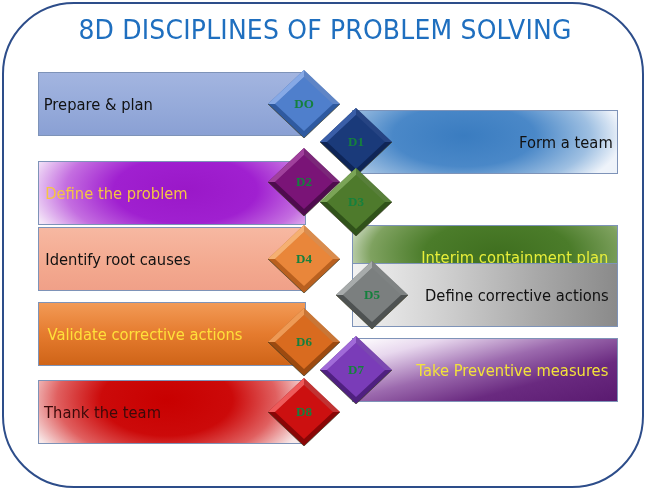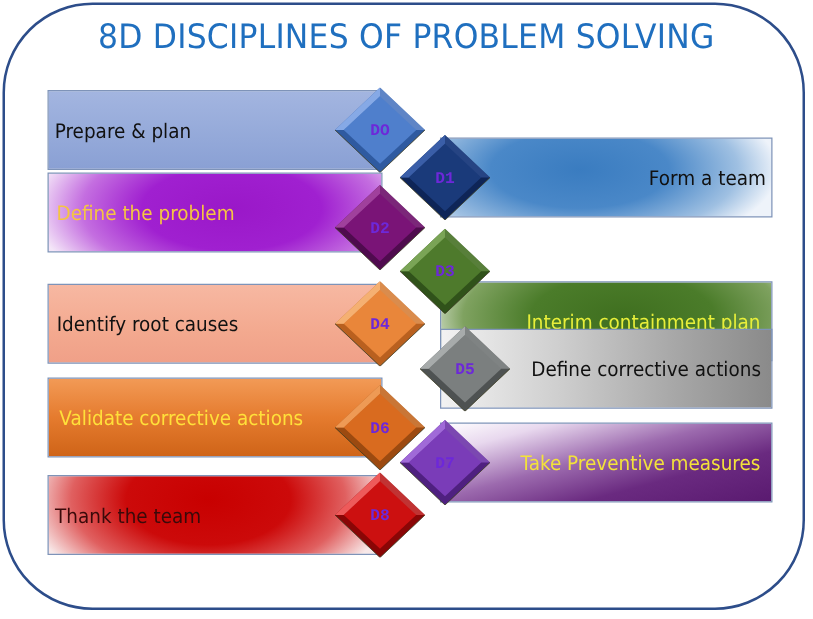--- a/index.html
+++ b/index.html
@@ -13,37 +13,37 @@
     .box { position: absolute; height: 64px; box-sizing: border-box;
            border: 1px solid #7e93b8; display: flex; align-items: center; }
     .box.left { left: 38px; width: 268px; justify-content: flex-start; padding-right: 20px; }
     .box.right { left: 352px; width: 266px; justify-content: flex-end; padding-left: 26px; }
     .box .label { font-size: 16px; white-space: nowrap; font-family: "DejaVu Sans", sans-serif;
                   transform: scaleX(0.92); }
     .diamond { position: absolute; width: 72px; height: 68px; }
     .diamond svg { position: absolute; left: 0; top: 0; }
     .diamond .code { position: absolute; left: 0; top: 0; width: 72px; height: 68px;
                      display: flex; align-items: center; justify-content: center;
-                     color: #6d28d9; font-weight: bold; font-size: 13px;
-                     font-family: Liberation Mono, monospace; }
+                     color: #15803d; font-weight: bold; font-size: 13px;
+                     font-family: Liberation Serif, serif; }
   </style>
 </head>
 <body>
 
 <div class="frame"></div>
 <div class="title">8D DISCIPLINES OF PROBLEM SOLVING</div>
 
 <div id="stage">
     <div class="box left" style="top: 72px; background: linear-gradient(rgb(163, 181, 224) 0%, rgb(148, 169, 217) 60%, rgb(138, 160, 212) 100%);">
       <span class="label" style="color: rgb(17, 17, 17);">Prepare &amp; plan</span>
     </div>
     <div class="box right" style="top: 110px; background: radial-gradient(60% 110% at 42% 40%, rgb(58, 124, 192) 0%, rgb(74, 136, 200) 45%, rgb(159, 192, 226) 80%, rgb(238, 243, 250) 100%);">
       <span class="label" style="color: rgb(17, 17, 17);">Form a team</span>
     </div>
-    <div class="box left" style="top: 138px; background: radial-gradient(60% 120% at 55% 45%, rgb(154, 24, 200) 0%, rgb(160, 32, 208) 45%, rgb(196, 110, 224) 75%, rgb(244, 230, 248) 100%);">
+    <div class="box left" style="top: 161px; background: radial-gradient(60% 120% at 55% 45%, rgb(154, 24, 200) 0%, rgb(160, 32, 208) 45%, rgb(196, 110, 224) 75%, rgb(244, 230, 248) 100%);">
       <span class="label" style="color: rgb(245, 197, 66);">Define the problem</span>
     </div>
     <div class="box right" style="top: 185px; background: radial-gradient(62% 120% at 55% 45%, rgb(63, 111, 31) 0%, rgb(75, 124, 42) 45%, rgb(127, 162, 96) 78%, rgb(238, 243, 234) 100%); margin-top: 40px;">
       <span class="label" style="color: rgb(232, 239, 58);">Interim containment plan</span>
     </div>
     <div class="box left" style="top: 227px; background: linear-gradient(rgb(247, 184, 162) 0%, rgb(243, 169, 143) 60%, rgb(240, 160, 136) 100%);">
       <span class="label" style="color: rgb(17, 17, 17);">Identify root causes</span>
     </div>
     <div class="box right" style="top: 263px; background: linear-gradient(90deg, rgb(242, 242, 242) 0%, rgb(207, 207, 207) 35%, rgb(168, 168, 168) 70%, rgb(138, 138, 138) 100%);">
       <span class="label" style="color: rgb(17, 17, 17);">Define corrective actions</span>
@@ -80,21 +80,21 @@
     <div class="diamond" style="left: 268px; top: 148px; text-align: right;">
       <svg width="72" height="68" viewBox="0 0 72 68">
         <polygon points="36,0 72,34 36,68 0,34" fill="#4f0b4e"></polygon>
         <polygon points="36,0 72,34 36,34 0,34" fill="#a0409c" opacity="0.55"></polygon>
         <polygon points="0,34 36,0 36,7 7,34" fill="#a0409c"></polygon>
         <polygon points="36,7 65,34 36,61 7,34" fill="#7a1477"></polygon>
         <polygon points="0,34 36,68 72,34 36,68" fill="none" stroke="#3a3a20" stroke-width="0.8" opacity="0.5"></polygon>
       </svg>
       <span class="code">D2</span>
     </div>
-    <div class="diamond" style="left: 320px; top: 183px;">
+    <div class="diamond" style="left: 320px; top: 168px;">
       <svg width="72" height="68" viewBox="0 0 72 68">
         <polygon points="36,0 72,34 36,68 0,34" fill="#30521a"></polygon>
         <polygon points="36,0 72,34 36,34 0,34" fill="#7aa456" opacity="0.55"></polygon>
         <polygon points="0,34 36,0 36,7 7,34" fill="#7aa456"></polygon>
         <polygon points="36,7 65,34 36,61 7,34" fill="#4e7a2c"></polygon>
         <polygon points="0,34 36,68 72,34 36,68" fill="none" stroke="#3a3a20" stroke-width="0.8" opacity="0.5"></polygon>
       </svg>
       <span class="code">D3</span>
     </div>
     <div class="diamond" style="left: 268px; top: 225px;">

